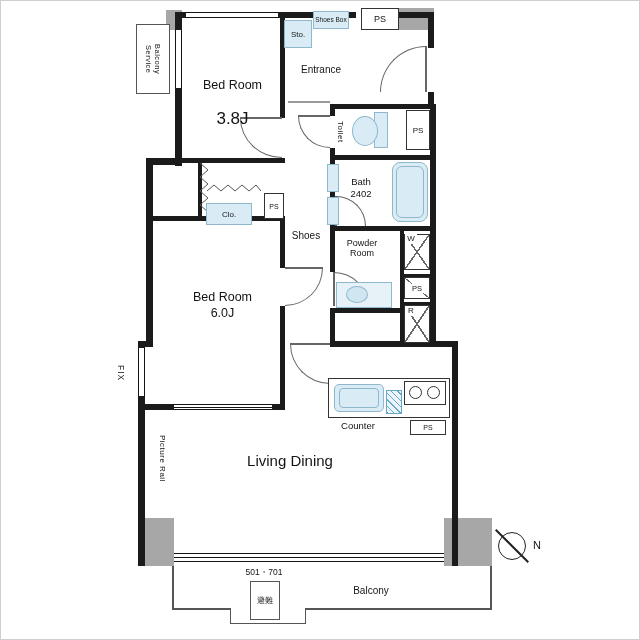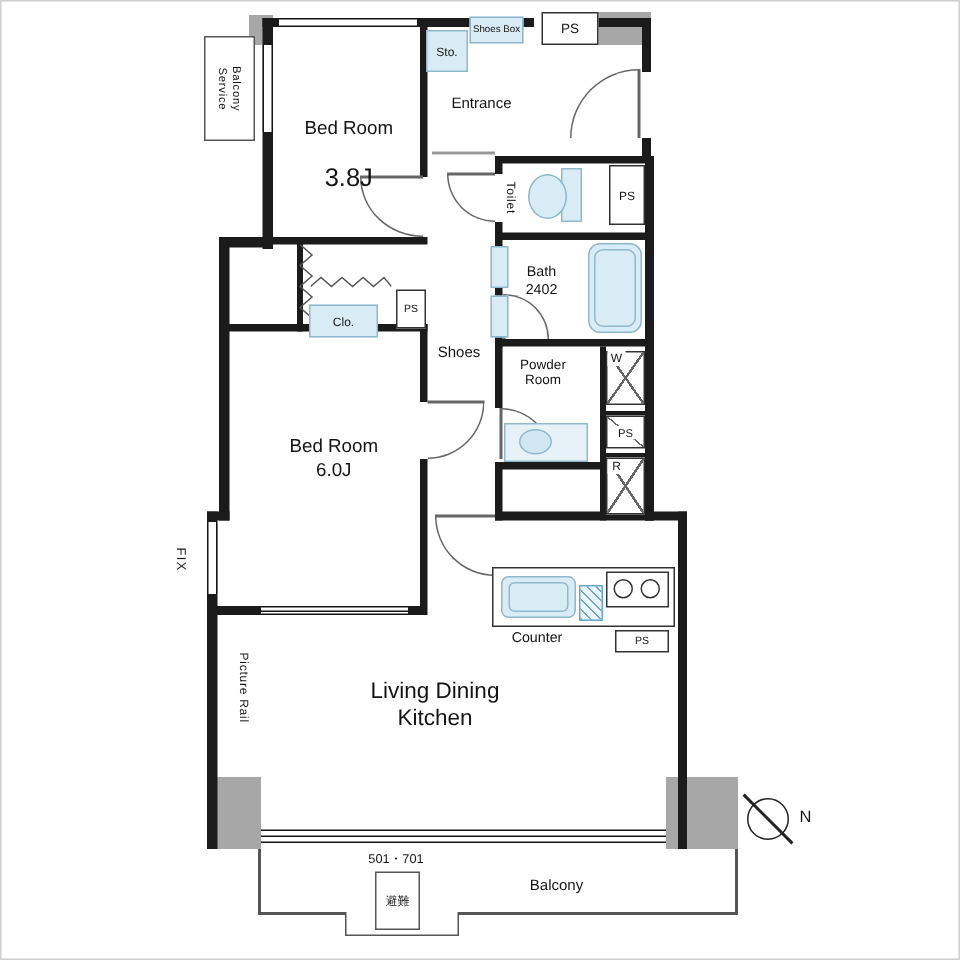--- a/index.html
+++ b/index.html
@@ -143,21 +143,20 @@
   <div class="thinbox" style="left:404px;top:381px;width:42px;height:24px"></div>
   <div class="circ" style="left:409px;top:386px;width:13px;height:13px"></div>
   <div class="circ" style="left:427px;top:386px;width:13px;height:13px"></div>
   <div class="lab" style="left:332px;top:420px;width:52px;font-size:9.5px">Counter</div>
 
   <div class="lab" style="left:190px;top:78px;width:85px;font-size:12.5px">Bed Room</div>
   <div class="lab" style="left:190px;top:109px;width:85px;font-size:17px">3.8J</div>
   <div class="lab" style="left:180px;top:290px;width:85px;font-size:12.5px">Bed Room</div>
   <div class="lab" style="left:180px;top:306px;width:85px;font-size:12.5px">6.0J</div>
   <div class="lab" style="left:215px;top:452px;width:150px;font-size:15px">Living Dining</div>
-  <div class="lab" style="left:215px;top:470px;width:150px;font-size:15px">Kitchen</div>
   <div class="lab" style="left:290px;top:64px;width:62px;font-size:10px">Entrance</div>
   <div class="lab" style="left:286px;top:230px;width:40px;font-size:10px">Shoes</div>
 
   <div class="thinbox" style="left:136px;top:24px;width:34px;height:70px;border-color:#555">
     <span class="vlab" style="position:static;font-size:7.5px;letter-spacing:0.5px">Service</span>
     <span class="vlab" style="position:static;font-size:7.5px;letter-spacing:0.5px">Balcony</span>
   </div>
   <div class="vlab" style="left:116px;top:346px;height:54px;font-size:8.5px">FIX</div>
   <div class="vlab" style="left:158px;top:412px;height:92px;font-size:8px;letter-spacing:0.5px">Picture Rail</div>
 

